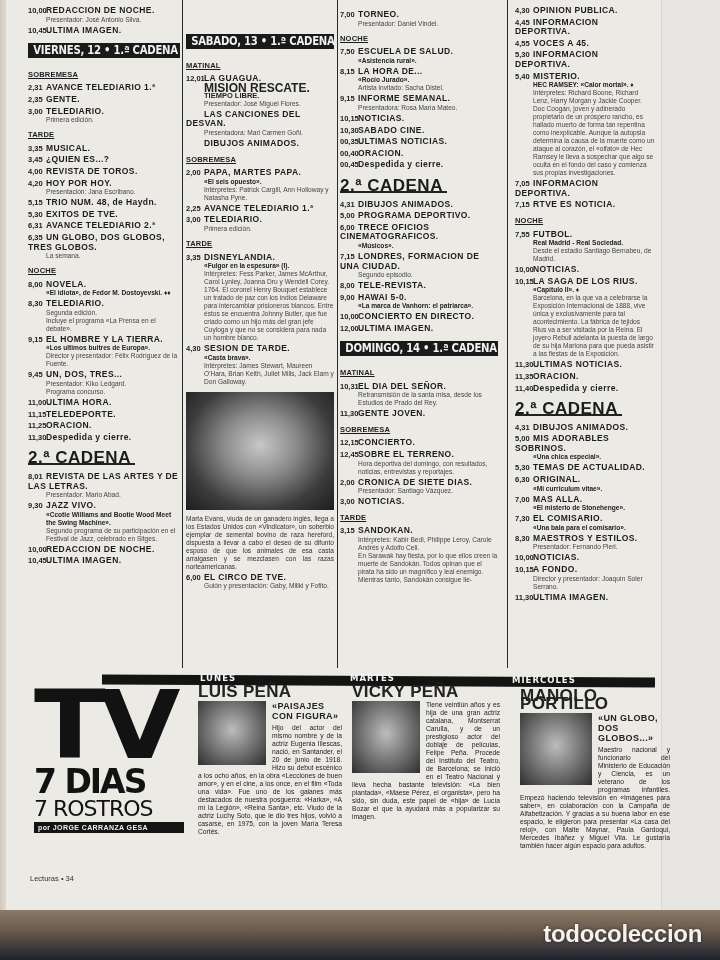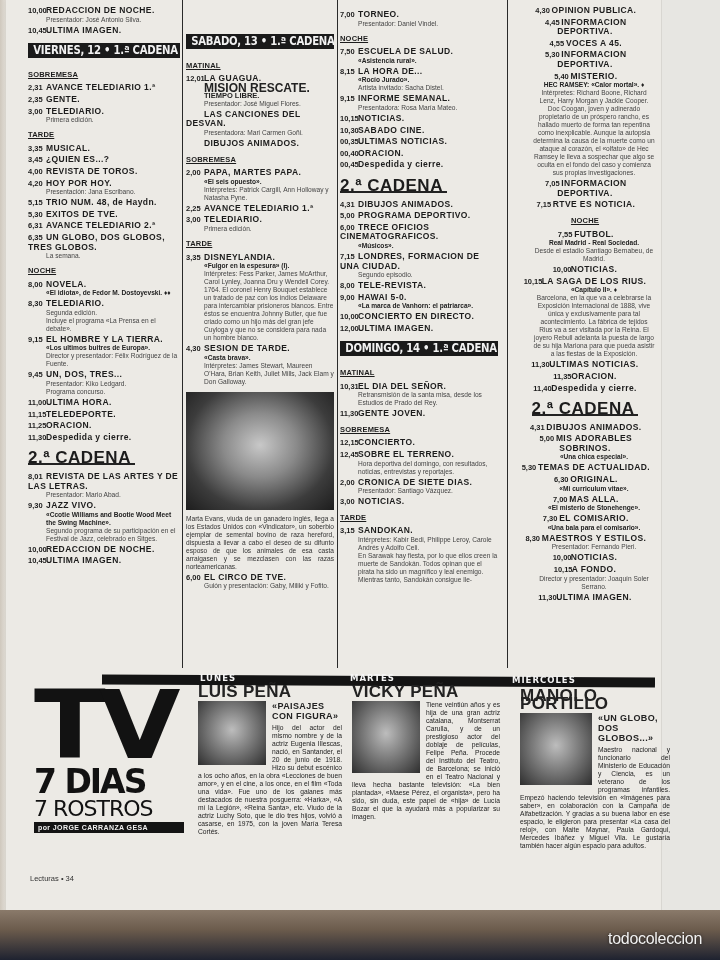--- a/index.html
+++ b/index.html
@@ -1,26 +1,26 @@
 <!DOCTYPE html>
 <html><head>
 <meta charset="utf-8">
 <style>
   html,body{margin:0;padding:0;}
   body{width:720px;height:960px;position:relative;overflow:hidden;background:#3a2e26;font-family:"Liberation Sans",sans-serif;color:#1c1c1c;}
   .page{position:absolute;left:6px;top:0;width:655px;height:935px;background:#eceae5;border-bottom-right-radius:14px;box-shadow:2px 0 4px rgba(0,0,0,.25);}
   .gutter{position:absolute;left:0;top:0;width:8px;height:935px;background:linear-gradient(90deg,#cfc8bd,#e9e6e0);}
   .next-page{position:absolute;left:661px;top:0;width:59px;height:915px;background:#e7e6e2;border-left:1px solid #d8d6d1;}
   .bottom-ground{position:absolute;left:0;top:910px;width:720px;height:50px;background:linear-gradient(180deg,#8a7a6a 0%,#6b5b4c 40%,#1e2230 100%);}
-  .watermark{position:absolute;right:18px;bottom:12px;color:#f2f2f2;font-weight:normal;font-size:16px;letter-spacing:-.3px;text-shadow:0 0 3px rgba(0,0,0,.6);}
+  .watermark{position:absolute;right:18px;bottom:12px;color:#f2f2f2;font-weight:bold;font-size:24px;letter-spacing:-.3px;text-shadow:0 0 3px rgba(0,0,0,.6);}
   .col{position:absolute;font-size:7px;line-height:8.6px;}
   .c1{left:28px;top:30px;width:152px;}
   .c2{left:186px;top:28px;width:148px;}
   .c3{left:340px;top:8px;width:158px;}
-  .c4{left:515px;top:4px;width:140px;text-align:center;}
+  .c4{left:515px;top:4px;width:140px;}
   .vrule{position:absolute;top:0;width:1px;background:#2a2a2a;}
   .day-bar{background:#1a1a1a;color:#f1f1f1;font-family:"DejaVu Sans",sans-serif;font-weight:bold;font-size:11.5px;letter-spacing:-.3px;padding:3px 6px;display:inline-block;transform:scaleX(.88);transform-origin:left;white-space:nowrap;margin:6px 0 6px;}
   .sect{font-weight:bold;font-size:7.5px;text-decoration:underline;margin:7px 0 4px;letter-spacing:.2px;}
   .prog{margin:2px 0;}
   .prog .t{display:inline-block;width:18px;font-weight:bold;font-size:7.5px;}
   .prog .n{font-weight:bold;font-size:8.5px;letter-spacing:.4px;}
   .prog .d{display:block;padding-left:18px;color:#444;font-size:6.6px;line-height:8px;}
   .prog .q{display:block;padding-left:18px;font-weight:bold;font-size:6.6px;line-height:8px;color:#222;}
   .cadena{font-size:17px;font-weight:bold;letter-spacing:.5px;margin:10px 0 5px;border-bottom:2px solid #222;display:inline-block;padding-right:4px;}
   .photo{width:148px;height:118px;background:radial-gradient(ellipse at 50% 45%,#c8c8c8 0%,#8a8a8a 35%,#3c3c3c 70%,#1d1d1d 100%);margin:6px 0 5px;}

